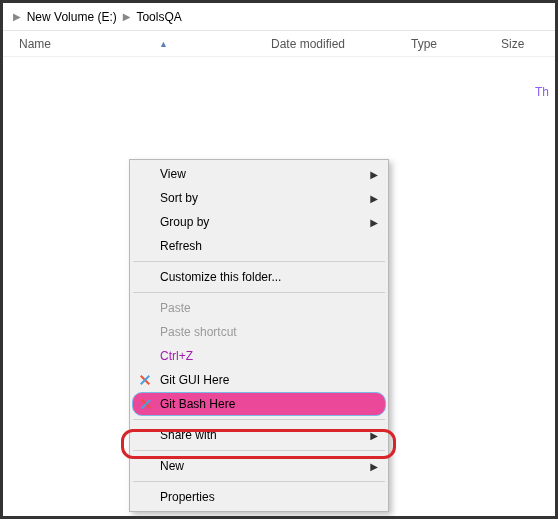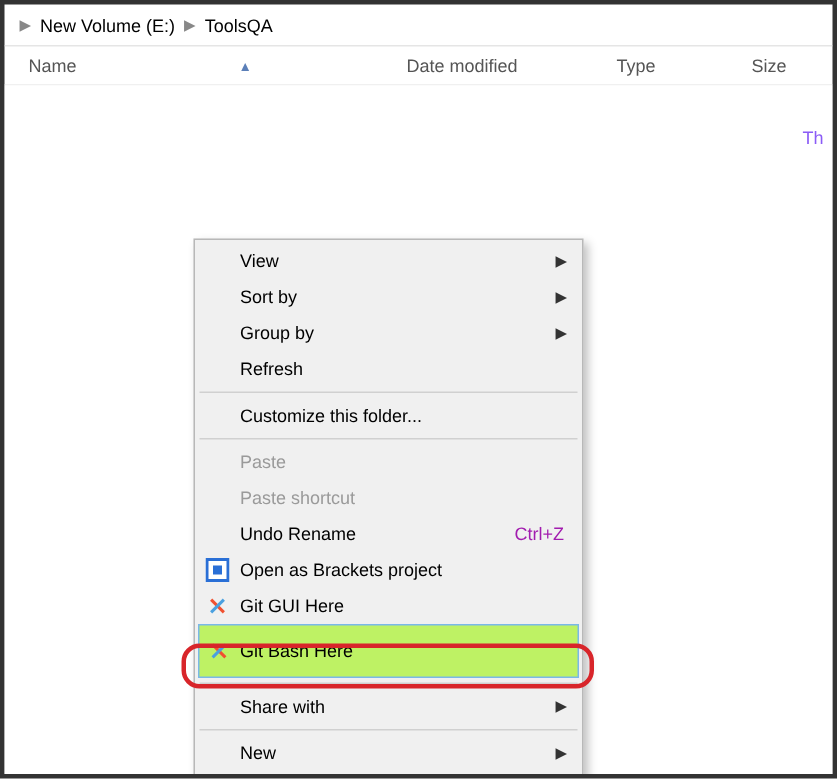--- a/index.html
+++ b/index.html
@@ -15,21 +15,21 @@
   .headers .date { width: 140px; text-align: right; }
   .headers .type { width: 90px; }
   .headers .size { flex: 1; text-align: left; padding-right: 18px; }
   .headers .sort-arrow { color: #5b7fb8; font-size: 9px; margin-left: 84px; }
   
   .content { position: relative; height: calc(100% - 54px); background: #fff; }
   .empty-hint { position: absolute; right: 6px; top: 28px; font-size: 12px; color: #8b5cf6; }
   
   .ctxmenu { position: absolute; left: 126px; top: 102px; width: 260px; background: #f0f0f0; border: 1px solid #b8b8b8; box-shadow: 3px 3px 6px rgba(0,0,0,.25); font-size: 12px; padding: 2px; }
   .menu-row { display: flex; align-items: center; height: 24px; padding: 0 6px 0 28px; position: relative; cursor: default; }
-  .menu-row.hovered { background: #bef264; border: 1px solid #7ab8e8; border-radius: 0; padding: 0 5px 0 27px; height: 36px; }
+  .menu-row.hovered { background: #ec4899; border: 1px solid #7ab8e8; border-radius: 10px; padding: 0 5px 0 27px; height: 24px; }
   .menu-row.disabled { color: #9a9a9a; }
   .menu-row .label { flex: 1; }
   .menu-row .shortcut { color: #a21caf; margin-right: 4px; }
   .menu-row .submenu-arrow { position: absolute; right: 8px; font-size: 10px; color: #333; }
   .menu-sep { height: 1px; background: #d0d0d0; margin: 3px 1px; }
   .menu-icon { position: absolute; left: 4px; width: 18px; height: 18px; display: flex; align-items: center; justify-content: center; }
   
   .highlight-ring { position: absolute; border: 3px solid #d8252a; border-radius: 12px; pointer-events: none; z-index: 10; }
 </style>
 </head>
@@ -76,31 +76,21 @@
       <span class="label">Customize this folder...</span>
     </div>
     <div class="menu-sep"></div>
     <div class="menu-row disabled">
       <span class="label">Paste</span>
     </div>
     <div class="menu-row disabled">
       <span class="label">Paste shortcut</span>
     </div>
     <div class="menu-row">
-      <span class="label">Undo Rename</span>
       <span class="shortcut">Ctrl+Z</span>
-    </div>
-    <div class="menu-row">
-      <span class="menu-icon">
-        <svg width="16" height="16">
-            <rect x="1" y="1" width="14" height="14" fill="#fff" stroke="#2a6fd6" stroke-width="2"></rect>
-            <rect x="5" y="5" width="6" height="6" fill="#2a6fd6"></rect>
-          </svg>
-      </span>
-      <span class="label">Open as Brackets project</span>
     </div>
     <div class="menu-row">
       <span class="menu-icon">
         <svg width="16" height="16">
             <rect x="2" y="7" width="12" height="2" fill="#f05030" transform="rotate(45 8 8)"></rect>
             <rect x="2" y="7" width="12" height="2" fill="#4aa0e0" transform="rotate(-45 8 8)"></rect>
           </svg>
       </span>
       <span class="label">Git GUI Here</span>
     </div>

